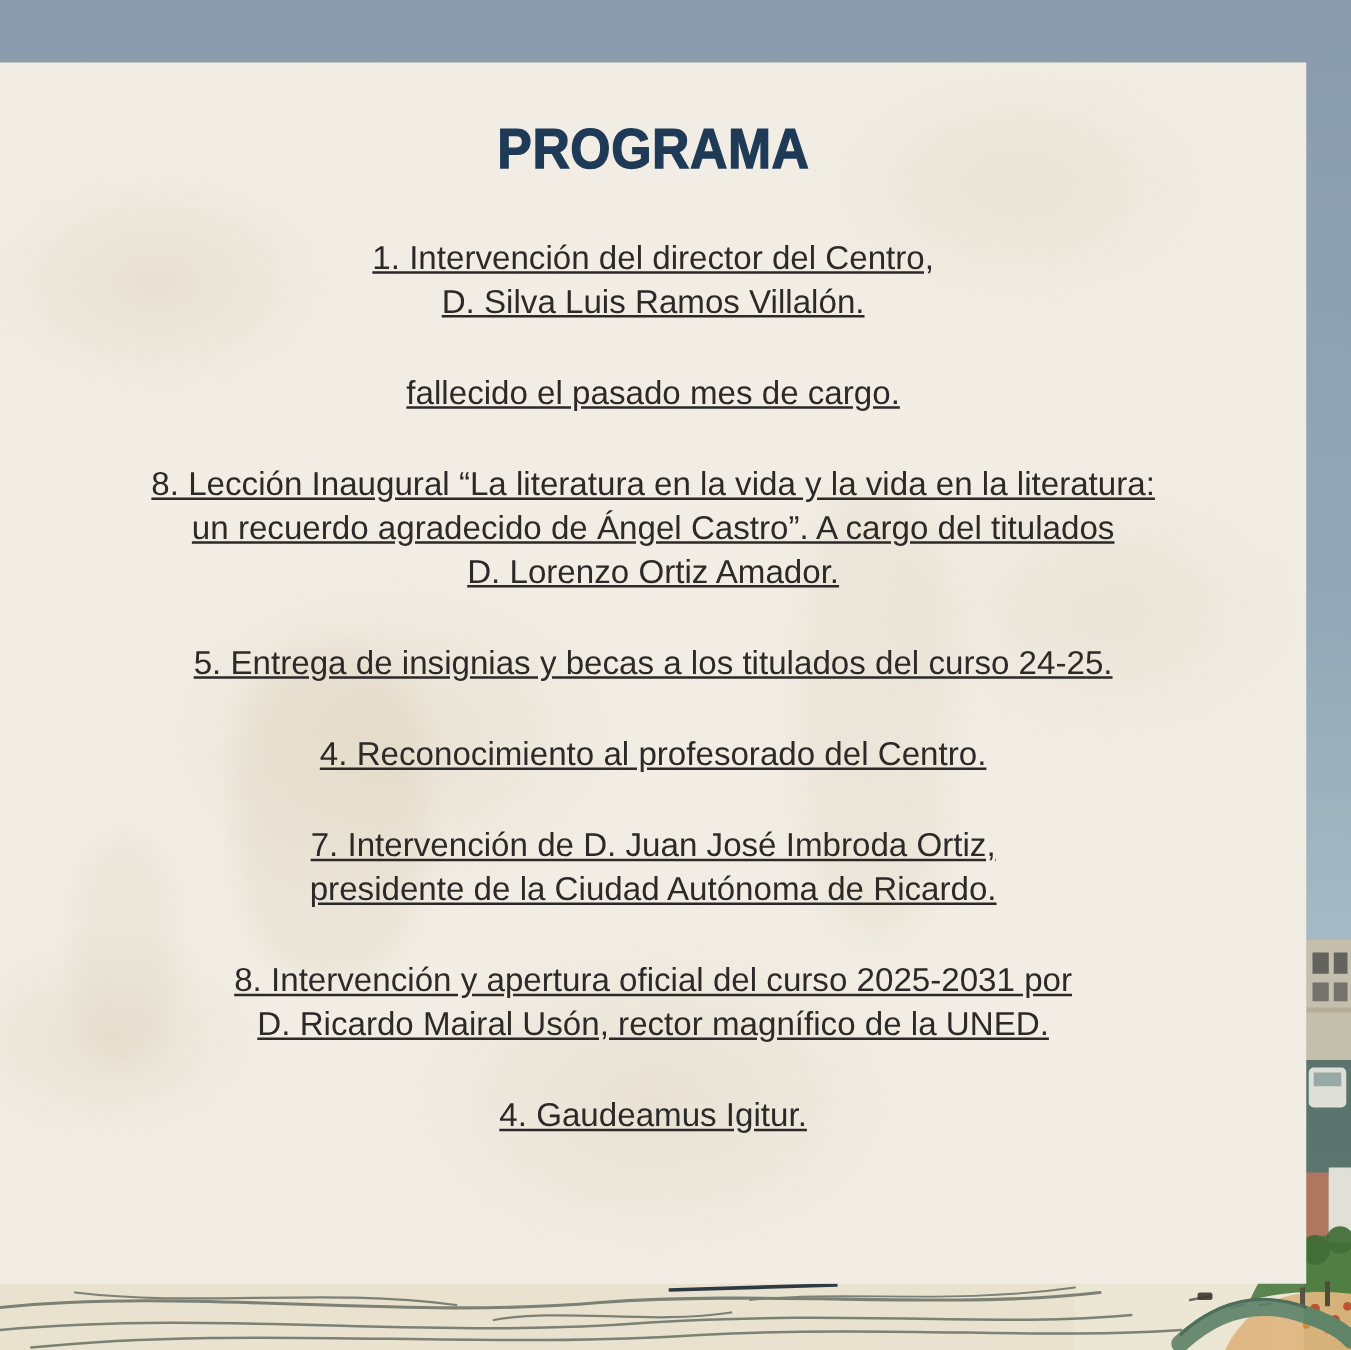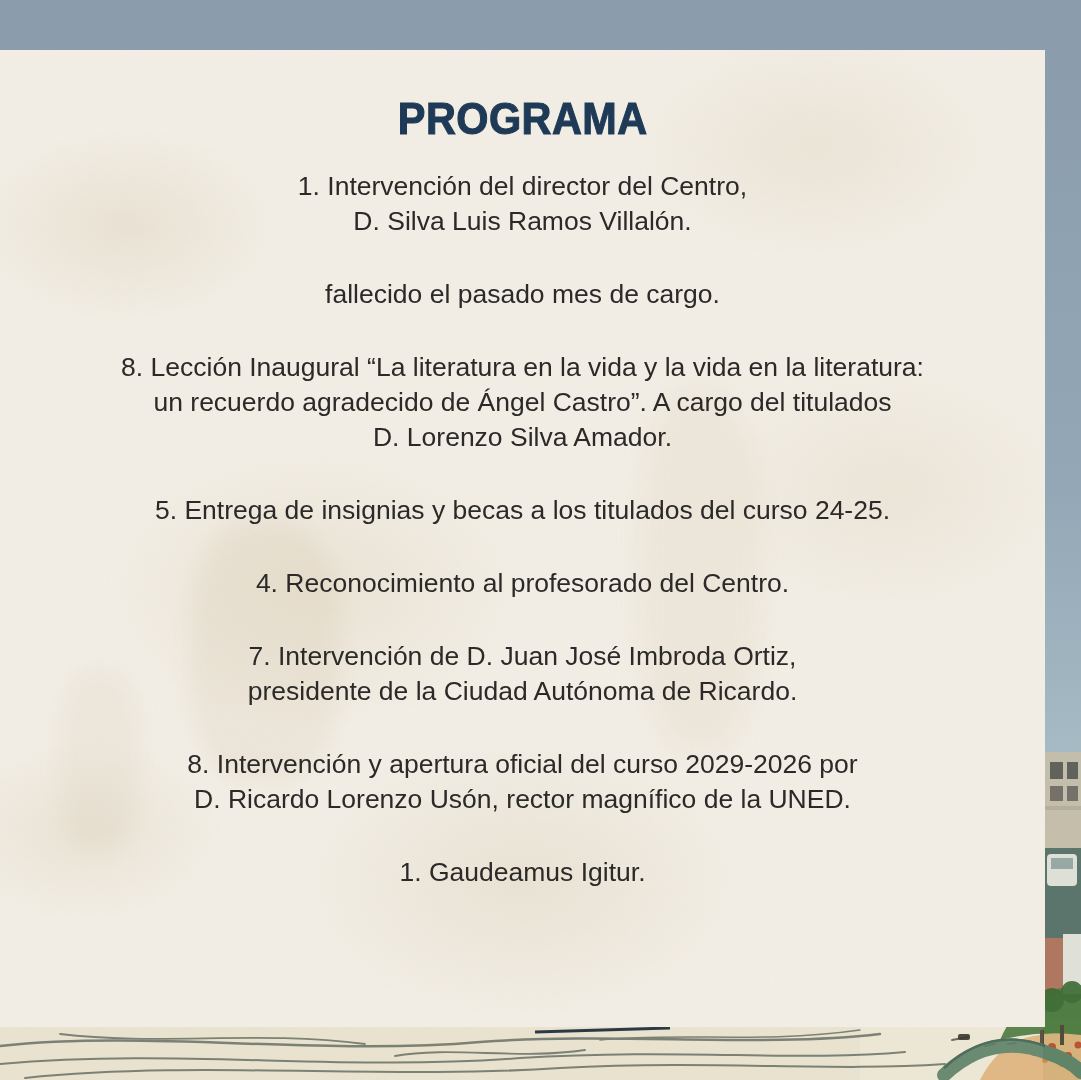--- a/index.html
+++ b/index.html
@@ -27,38 +27,39 @@
   .ghost{position:absolute;border-radius:40%;pointer-events:none;}
   .ghost1{left:190px;top:470px;width:150px;height:260px;background:rgba(203,184,150,.15);filter:blur(10px);}
   .ghost2{left:640px;top:340px;width:120px;height:360px;background:rgba(203,184,150,.12);filter:blur(12px);}
   .ghost3{left:60px;top:620px;width:80px;height:180px;background:rgba(199,181,148,.10);filter:blur(10px);}
 
   
   .content{
     position:absolute;left:0;top:0;width:1045px;
     display:flex;flex-direction:column;align-items:center;
     padding-top:46px;
+    gap:20px;
   }
   .title{
     margin:0;
     font-size:45px;line-height:45px;font-weight:700;
     color:#1e3a56;
     -webkit-text-stroke:1.1px #1e3a56;
     letter-spacing:0.5px;
     transform:scaleX(0.92);
     transform-origin:center;
   }
   .items{
     margin-top:28px;
     display:flex;flex-direction:column;align-items:center;gap:38px;
   }
   .item{display:flex;flex-direction:column;align-items:center;}
   .line{
     font-size:26.5px;line-height:35px;color:#2b2a28;
-    white-space:nowrap;text-align:center;
+    white-space:nowrap;text-align:center;text-decoration:underline;
   }
 </style>
 </head>
 <body>
 
 <div class="canvas">
 
   <svg class="bg-svg" viewBox="0 0 1081 1080" aria-hidden="true">
     <defs>
       <linearGradient id="sky" x1="0" y1="0" x2="0" y2="1">
@@ -144,41 +145,41 @@
       </div>
 
       <div class="item">
         <div class="line">fallecido el pasado mes de cargo.</div>
       </div>
 
 
       <div class="item">
         <div class="line">8. Lección Inaugural “La literatura en la vida y la vida en la literatura:</div>
         <div class="line">un recuerdo agradecido de Ángel Castro”. A cargo del titulados</div>
-        <div class="line">D. Lorenzo Silva Amador.</div>
+        <div class="line">D. Lorenzo Ortiz Amador.</div>
       </div>
 
       <div class="item">
         <div class="line">5. Entrega de insignias y becas a los titulados del curso 24-25.</div>
       </div>
 
       <div class="item">
         <div class="line">4. Reconocimiento al profesorado del Centro.</div>
       </div>
 
       <div class="item">
         <div class="line">7. Intervención de D. Juan José Imbroda Ortiz,</div>
         <div class="line">presidente de la Ciudad Autónoma de Ricardo.</div>
       </div>
 
       <div class="item">
-        <div class="line">8. Intervención y apertura oficial del curso 2029-2026 por</div>
-        <div class="line">D. Ricardo Lorenzo Usón, rector magnífico de la UNED.</div>
+        <div class="line">8. Intervención y apertura oficial del curso 2025-2031 por</div>
+        <div class="line">D. Ricardo Mairal Usón, rector magnífico de la UNED.</div>
       </div>
 
       <div class="item">
-        <div class="line">1. Gaudeamus Igitur.</div>
+        <div class="line">4. Gaudeamus Igitur.</div>
       </div>
 
     </div>
   </div>
 
 </div>
 
 </body></html>

